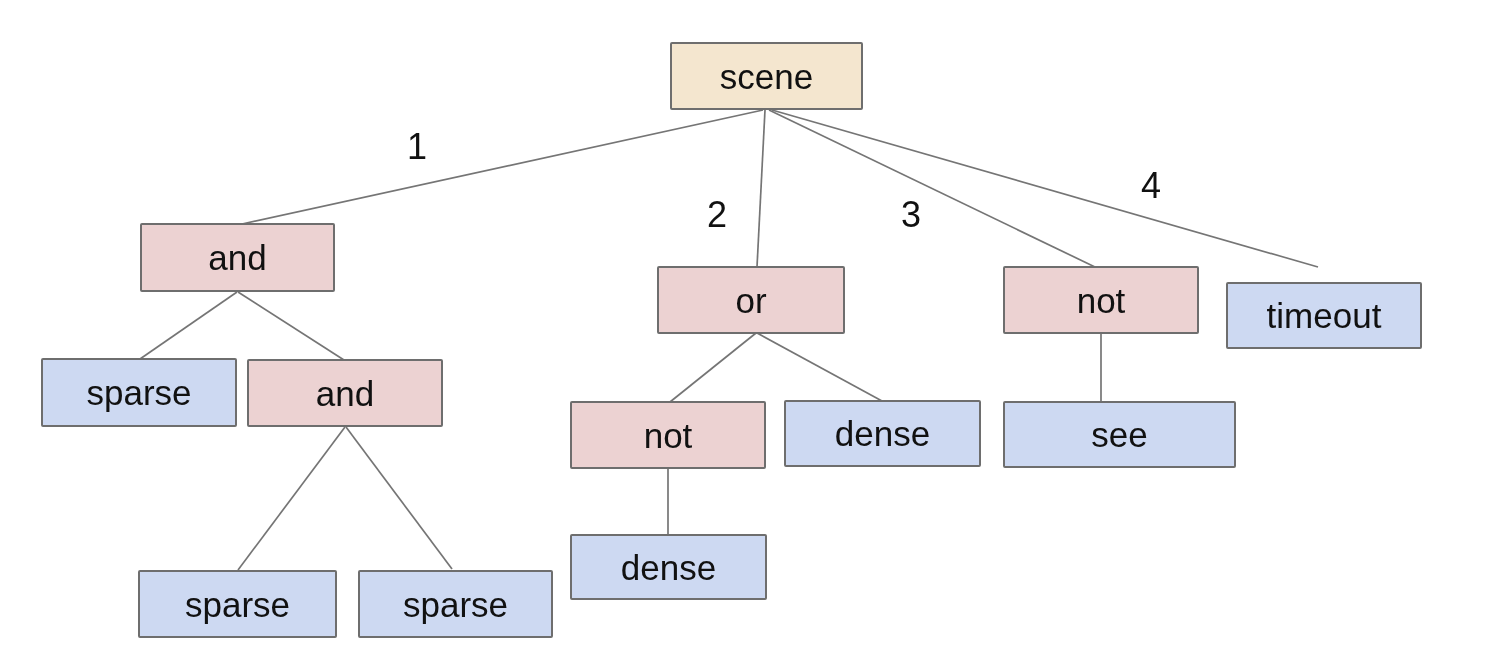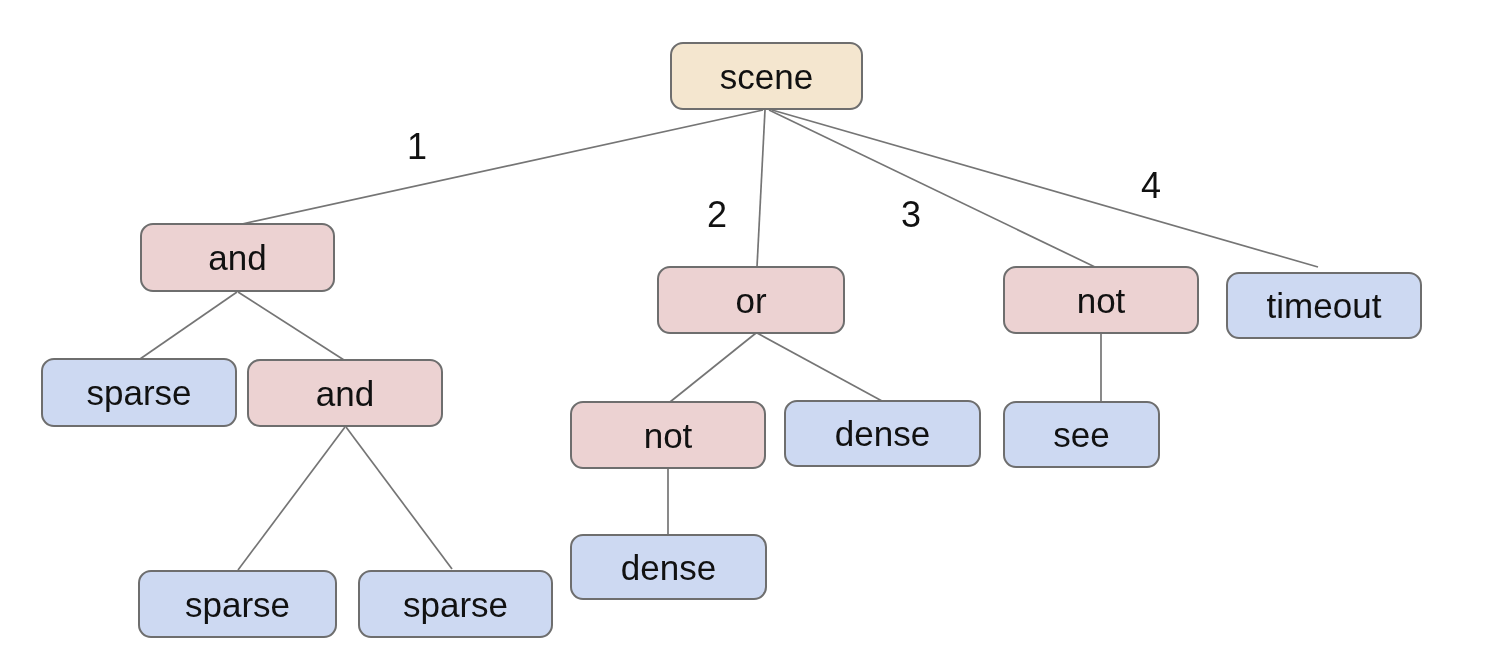--- a/index.html
+++ b/index.html
@@ -24,21 +24,21 @@
   }
   .edge {
     stroke: var(--edge-line, #757575);
     stroke-width: 1.7;
     fill: none;
   }
   .node {
     position: absolute;
     box-sizing: border-box;
     border: 2px solid var(--node-border, #6e6e6e);
-    border-radius: 13px;
+    border-radius: 2px;
     display: flex;
     align-items: center;
     justify-content: center;
     font-size: 35px;
     line-height: 1;
     color: var(--text, #111111);
     white-space: nowrap;
   }
   .node.root     { background: var(--root-fill, #f4e6cf); }
   .node.operator { background: var(--operator-fill, #ecd2d2); }
@@ -77,31 +77,31 @@
   <div class="edge-label" style="left:1151px; top:186px;">4</div>
 
   <div class="node root" style="left:670px; top:42px; width:193px; height:68px;">scene</div>
 
   <div class="node operator" style="left:140px; top:223px; width:195px; height:69px;">and</div>
 
   <div class="node operator" style="left:657px; top:266px; width:188px; height:68px;">or</div>
 
   <div class="node operator" style="left:1003px; top:266px; width:196px; height:68px;">not</div>
 
-  <div class="node leaf" style="left:1226px; top:272px; width:196px; height:67px;">timeout</div>
+  <div class="node leaf" style="left:1226px; top:282px; width:196px; height:67px;">timeout</div>
 
   <div class="node leaf" style="left:41px; top:358px; width:196px; height:69px;">sparse</div>
 
   <div class="node operator" style="left:247px; top:359px; width:196px; height:68px;">and</div>
 
   <div class="node operator" style="left:570px; top:401px; width:196px; height:68px;">not</div>
 
   <div class="node leaf" style="left:784px; top:400px; width:197px; height:67px;">dense</div>
 
-  <div class="node leaf" style="left:1003px; top:401px; width:157px; height:67px;">see</div>
+  <div class="node leaf" style="left:1003px; top:401px; width:233px; height:67px;">see</div>
 
   <div class="node leaf" style="left:138px; top:570px; width:199px; height:68px;">sparse</div>
 
   <div class="node leaf" style="left:358px; top:570px; width:195px; height:68px;">sparse</div>
 
   <div class="node leaf" style="left:570px; top:534px; width:197px; height:66px;">dense</div>
 
 </div>
 
 </body></html>

